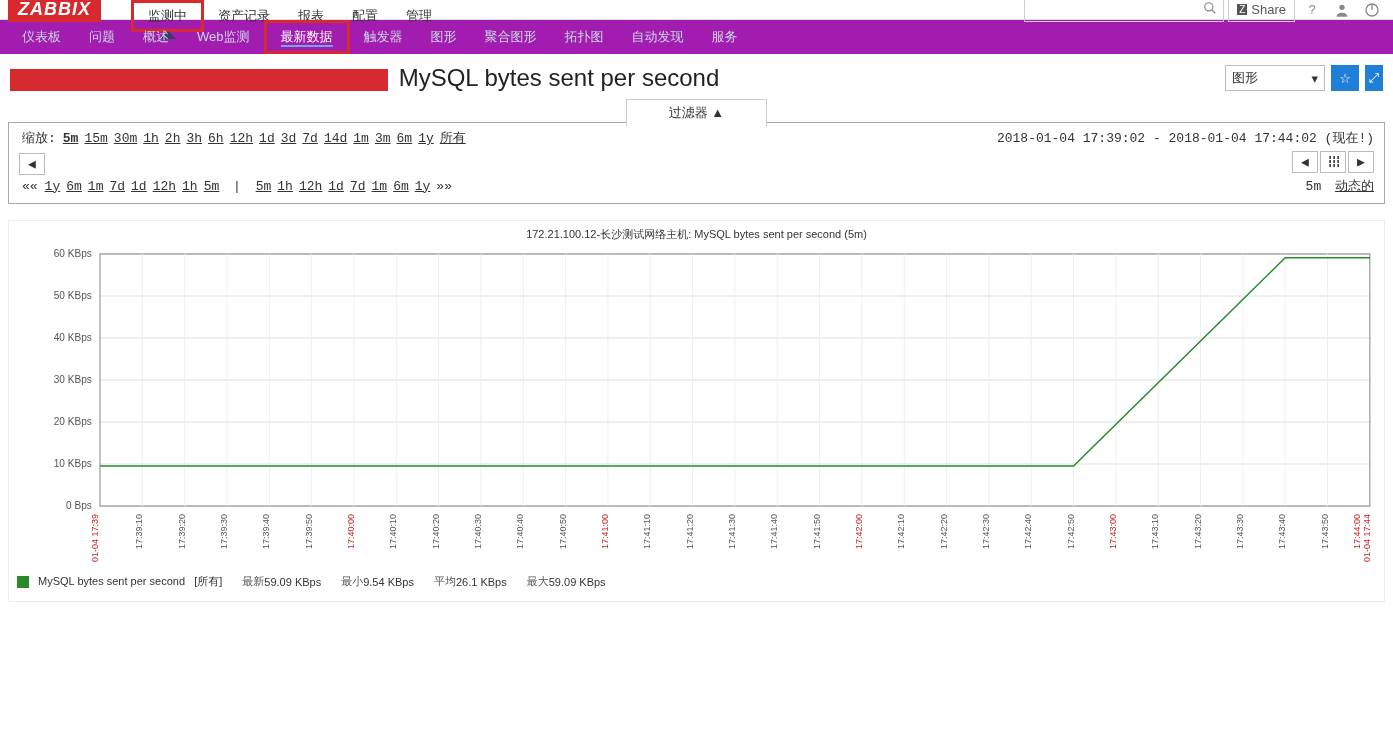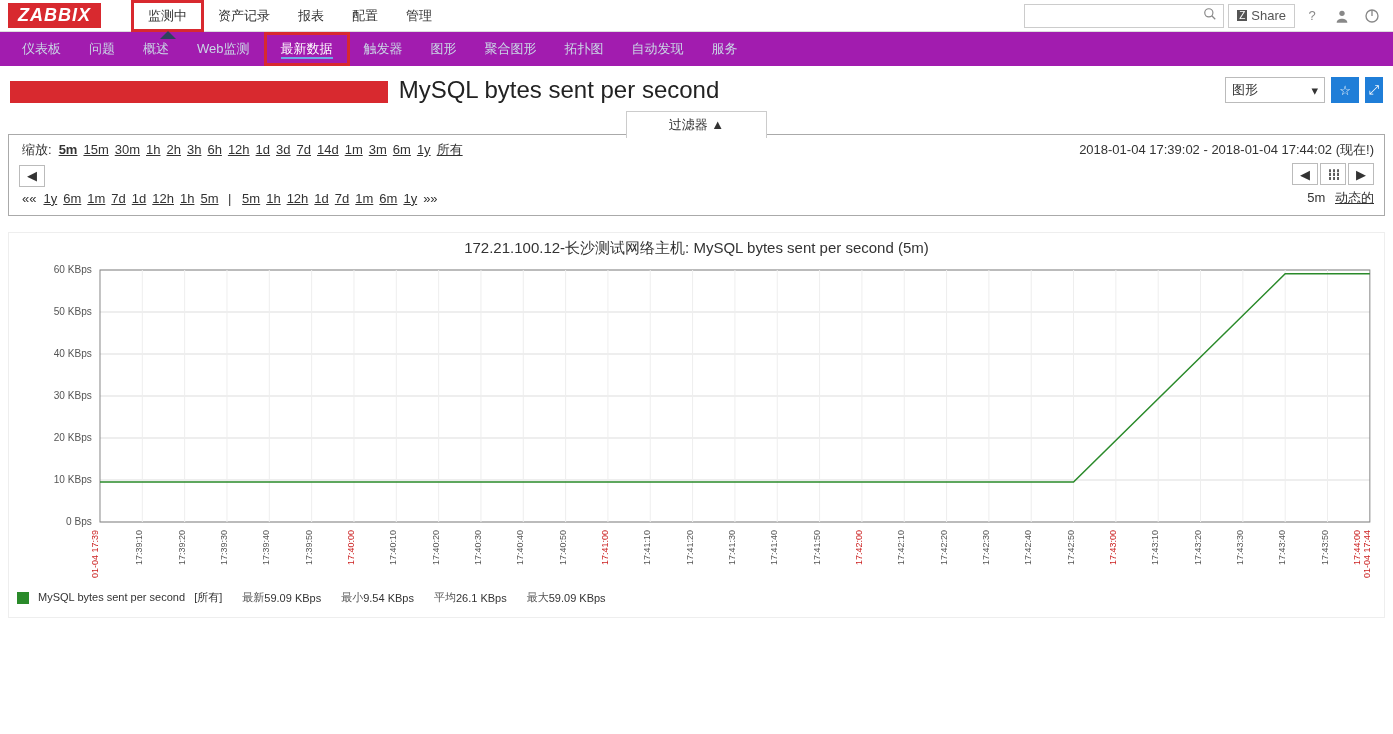--- a/index.html
+++ b/index.html
@@ -1,19 +1,19 @@
 <!DOCTYPE html>
 <html><head>
 <meta charset="utf-8">
 <style>
   * { box-sizing: border-box; margin: 0; padding: 0; }
   body { font-family: Arial, "Microsoft YaHei", sans-serif; font-size: 13px; color: #333; background: #fff; }
 
   
-  .topnav { display: flex; align-items: center; height: 32px; background: #fff; padding: 0 8px; border-bottom: 1px solid #ddd; justify-content: space-between; }
+  .topnav { display: flex; align-items: center; height: 20px; background: #fff; padding: 0 8px; border-bottom: 1px solid #ddd; justify-content: space-between; }
   .topnav-left { display: flex; align-items: center; height: 100%; }
   .logo { background: #d8292f; color: #fff; font-weight: bold; font-size: 18px; letter-spacing: 1px; padding: 2px 10px; margin-right: 18px; font-style: italic; }
   .topnav-item { padding: 0 14px; height: 32px; display: flex; align-items: center; color: #333; cursor: pointer; position: relative; }
   .topnav-item.active::after { content: ""; position: absolute; bottom: -10px; left: 50%; margin-left: -8px; border: 8px solid transparent; border-bottom-color: #2e435e; }
   .hl-red { border: 3px solid #d8292f; }
   .topnav-right { display: flex; align-items: center; gap: 4px; }
   .search-box { width: 200px; height: 24px; border: 1px solid #ccc; display: flex; align-items: center; justify-content: flex-end; padding-right: 6px; color: #888; }
   .share-btn { border: 1px solid #ccc; height: 24px; display: flex; align-items: center; padding: 0 8px; gap: 4px; color: #555; }
   .icon-btn { width: 26px; height: 26px; display: flex; align-items: center; justify-content: center; color: #888; cursor: pointer; }
 
@@ -30,39 +30,39 @@
   .title-controls { display: flex; align-items: center; gap: 6px; }
   .select { border: 1px solid #bbb; height: 26px; min-width: 100px; display: flex; align-items: center; justify-content: space-between; padding: 0 6px; font-size: 13px; }
   .star-btn { background: #1f7ed8; color: #fff; width: 28px; height: 26px; display: flex; align-items: center; justify-content: center; }
   .fs-btn { background: #1f7ed8; color: #fff; width: 18px; height: 26px; display: flex; align-items: center; justify-content: center; }
 
   
   .filter-toggle-row { text-align: center; position: relative; height: 24px; }
   .filter-toggle { display: inline-block; border: 1px solid #ccc; border-bottom: none; padding: 4px 42px; font-size: 13px; background: #fff; position: relative; top: 1px; }
 
   
-  .ctrl-panel { border: 1.5px solid #aaa; margin: 0 8px; padding: 6px 10px 8px 10px; }
+  .ctrl-panel { border: 1.5px solid #aaa; margin: 0 8px; padding: 6px 10px 8px 10px; font-family: Liberation Mono, monospace; }
   .ctrl-row { display: flex; align-items: center; justify-content: space-between; font-size: 13px; margin-bottom: 4px; }
   .zoom-links span, .hist-links span { margin: 0 3px; color: #333; cursor: pointer; text-decoration: underline; }
   .zoom-links .lbl, .hist-links .lbl { text-decoration: none; margin-right: 4px; }
   .zoom-links .bold { font-weight: bold; text-decoration: underline; }
   .arrow-btn { border: 1px solid #bbb; width: 26px; height: 22px; display: inline-flex; align-items: center; justify-content: center; cursor: pointer; }
   .arrow-group { display: flex; gap: 2px; }
   .time-range { font-size: 13px; }
   .ctrl-row2 { display: flex; align-items: center; justify-content: space-between; }
   .ctrl-left { display: flex; flex-direction: column; gap: 4px; }
   .ctrl-right { display: flex; flex-direction: column; align-items: flex-end; gap: 4px; }
   .right-meta { font-size: 13px; }
   .right-meta span { margin-left: 6px; text-decoration: underline; cursor: pointer; }
 
   
   .chart-wrap { margin: 16px 8px 8px 8px; border: 1px solid #eee; padding: 6px 0 6px 0; }
   .chart-area { position: relative; width: 100%; }
   #chart-svg { display: block; }
-  .chart-title { text-align: center; font-size: 15px; color: #333; margin-bottom: 6px; }
+  .chart-title { text-align: center; font-size: 11px; color: #333; margin-bottom: 6px; }
 
   
   .legend-row { display: flex; align-items: center; gap: 20px; padding: 6px 8px; font-size: 11px; }
   .legend-swatch { width: 12px; height: 12px; display: inline-block; border: 1px solid #2a8a2a; background: #2a8a2a; margin-right: 6px; vertical-align: middle; }
   .legend-col { display: flex; flex-direction: row; align-items: center; min-width: 70px; }
   .legend-hdr { color: #555; }
 
   
   .ytick { font-size: 10px; fill: #555; }
   .xtick { font-size: 9px; fill: #555; }

